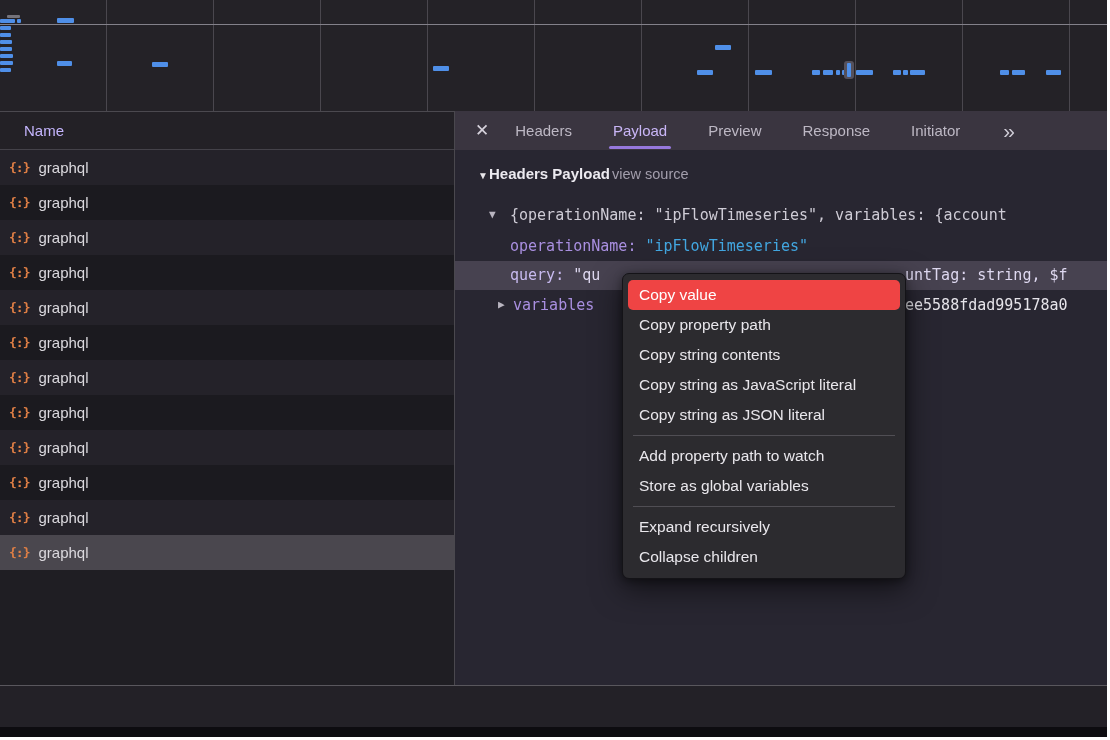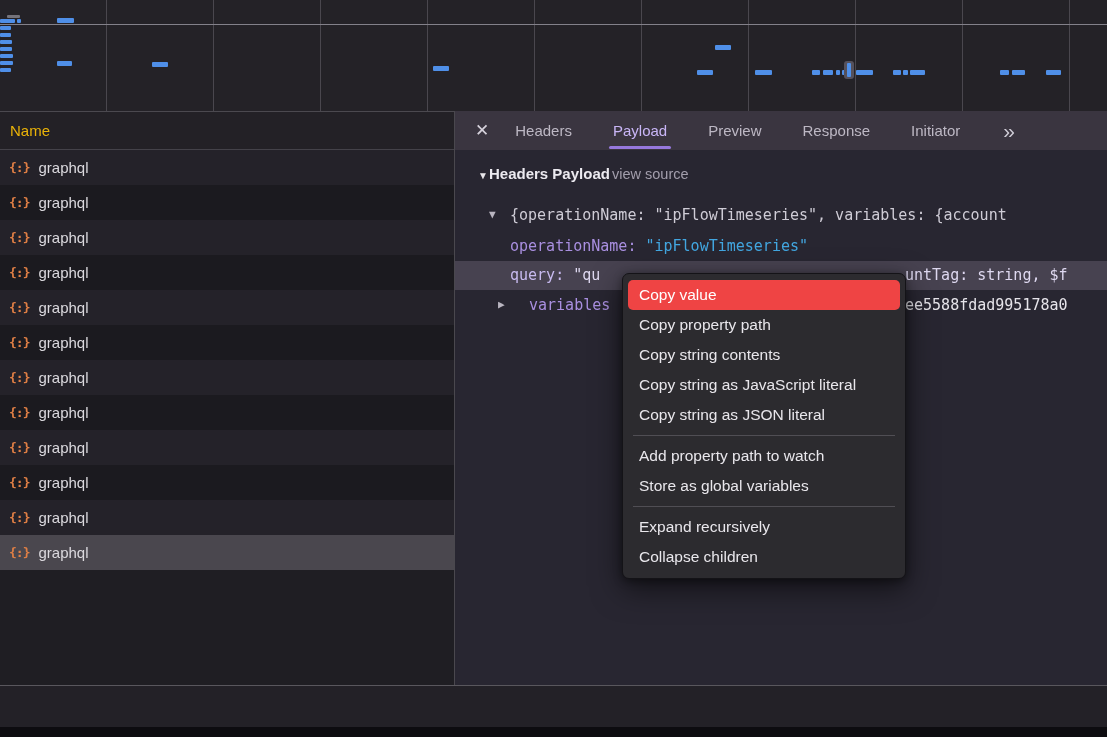--- a/index.html
+++ b/index.html
@@ -11,21 +11,21 @@
   .overview{position:absolute;left:0;top:0;width:1107px;height:111px;background:#242227;overflow:hidden;}
   .ov-grid{position:absolute;top:0;width:1px;height:111px;background:#4a474e;}
   .ov-hline{position:absolute;left:0;top:24px;width:1107px;height:1px;background:#83818a;}
   .ov-bar{position:absolute;border-radius:1px;}
   .ov-marker{position:absolute;border-radius:3px;background:#55515c;}
   .ov-marker-inner{position:absolute;border-radius:1px;}
 
   
   .name-header{position:absolute;left:0;top:111px;width:454px;height:39px;background:#232126;
     border-top:1px solid #4b494f;border-bottom:1px solid #444249;box-sizing:border-box;
-    color:#eab308;font-size:15px;line-height:37px;padding-left:10px;}
+    color:#c4b5fd;font-size:15px;line-height:37px;padding-left:24px;}
   .tab-strip{position:absolute;left:455px;top:111px;width:652px;height:39px;background:#3a3540;
     display:flex;align-items:center;box-sizing:border-box;padding-left:20px;}
   .close-btn{color:#d6d2dc;font-size:17px;margin-right:26px;cursor:default;}
   .tabs{display:flex;align-items:flex-start;height:100%;}
   .tab{position:relative;color:#bdb8c4;font-size:15px;margin-right:41px;height:100%;
     display:flex;align-items:center;}
   .tab.active{color:#c9b6f7;}
   .tab.active::after{content:"";position:absolute;left:-4px;right:-4px;bottom:1px;height:3px;
     border-radius:2px;background:#9678dd;}
   .overflow-btn{color:#cfccd6;font-size:21px;margin-left:2px;line-height:1;}
@@ -62,21 +62,21 @@
   .q-band{position:absolute;left:0;top:111px;width:100%;height:29px;background:#474250;}
   .query-line{top:113px;}
   .query-line .qleft{position:absolute;left:55px;}
   .key{color:#a98fe0;}
   .str{color:#42a6e0;}
   .key-sel{color:#c7baef;}
   .val-sel{color:#ded8f0;}
   .frag-right{position:absolute;left:450px;}
   .vars-line{top:143px;}
   .vars-line .tri{position:absolute;left:43px;}
-  .vars-line .vkey{position:absolute;left:58px;margin-left:16px;}
+  .vars-line .vkey{position:absolute;left:58px;}
   .vars-frag{color:#e6e4ea;}
 
   
   .footer-line{position:absolute;left:0;top:685px;width:1107px;height:1px;background:#59575d;}
   .footer{position:absolute;left:0;top:686px;width:1107px;height:41px;background:#232127;}
   .bottom-strip{position:absolute;left:0;top:727px;width:1107px;height:10px;background:#0d0c10;}
 
   
   .context-menu{position:absolute;left:622px;top:273px;width:284px;background:#2c2b2f;
     border:1px solid #141317;border-radius:7px;box-shadow:0 10px 30px rgba(0,0,0,.55),0 2px 8px rgba(0,0,0,.4);

